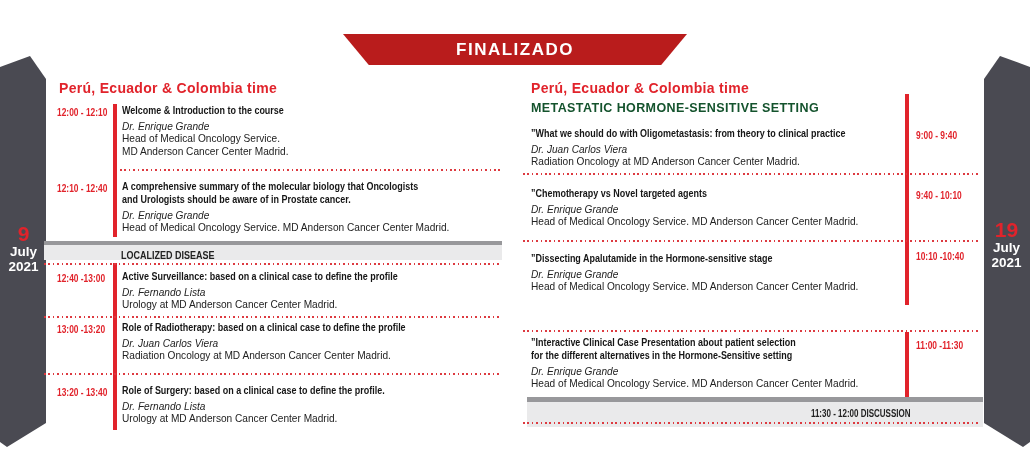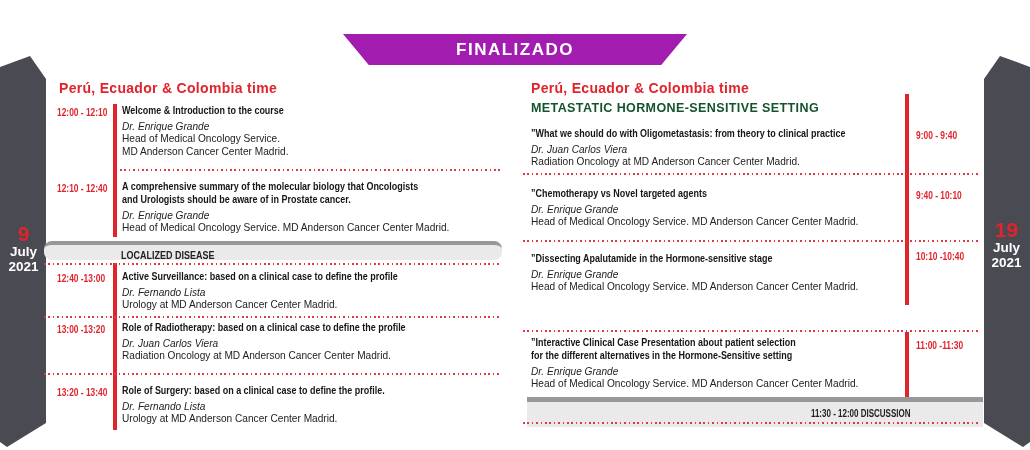--- a/index.html
+++ b/index.html
@@ -1,20 +1,20 @@
 <!DOCTYPE html>
 <html><head>
 <meta charset="utf-8">
 <style>
   html,body{margin:0;padding:0;background:#ffffff;}
   #page{position:relative;width:1030px;height:450px;background:#ffffff;overflow:hidden;
         font-family:"Liberation Sans","DejaVu Sans",sans-serif;color:#1b1b1b;}
 
   
-  .banner{position:absolute;left:343px;top:34px;width:344px;height:31px;background:#a21caf;
+  .banner{position:absolute;left:343px;top:34px;width:344px;height:31px;background:#b91c1c;
           clip-path:polygon(0 0,100% 0,92.5% 100%,7.5% 100%);
           display:flex;align-items:center;justify-content:center;}
   .banner-label{color:#ffffff;font-weight:bold;font-size:17px;letter-spacing:1.5px;}
 
   
   .wedge{position:absolute;top:0;width:47px;height:450px;background:#4a4a52;}
   .wedge-left{left:0;clip-path:polygon(0 67px,30px 56px,46px 79px,46px 423px,7px 447px,0 442px);}
   .wedge-right{left:983px;clip-path:polygon(47px 67px,17px 56px,1px 79px,1px 423px,40px 447px,47px 442px);}
   .daybox{position:absolute;width:47px;text-align:center;line-height:1.1;}
   .day-num{color:#e1232b;font-weight:bold;font-size:21px;}
@@ -82,21 +82,21 @@
   <div class="dotted" style="left:120px;top:169px;width:380px;"></div>
 
   <div class="time" style="left:57px;top:182px;">12:10 - 12:40</div>
   <div class="content" style="left:122px;top:180px;">
     <div class="title">A comprehensive summary of the molecular biology that Oncologists
 and Urologists should be aware of in Prostate cancer.</div>
     <div class="author">Dr. Enrique Grande</div>
     <div class="desc">Head of Medical Oncology Service. MD Anderson Cancer Center Madrid.</div>
   </div>
 
-  <div class="graybar" style="left:44px;top:241px;width:458px;height:19px;border-radius:8px;">
+  <div class="graybar" style="left:44px;top:241px;width:458px;height:19px;">
     <div class="graybar-label label-left">LOCALIZED DISEASE</div>
   </div>
   <div class="dotted" style="left:44px;top:263px;width:458px;"></div>
 
   <div class="time" style="left:57px;top:272px;">12:40 -13:00</div>
   <div class="content" style="left:122px;top:270px;">
     <div class="title">Active Surveillance: based on a clinical case to define the profile</div>
     <div class="author">Dr. Fernando Lista</div>
     <div class="desc">Urology at MD Anderson Cancer Center Madrid.</div>
   </div>

